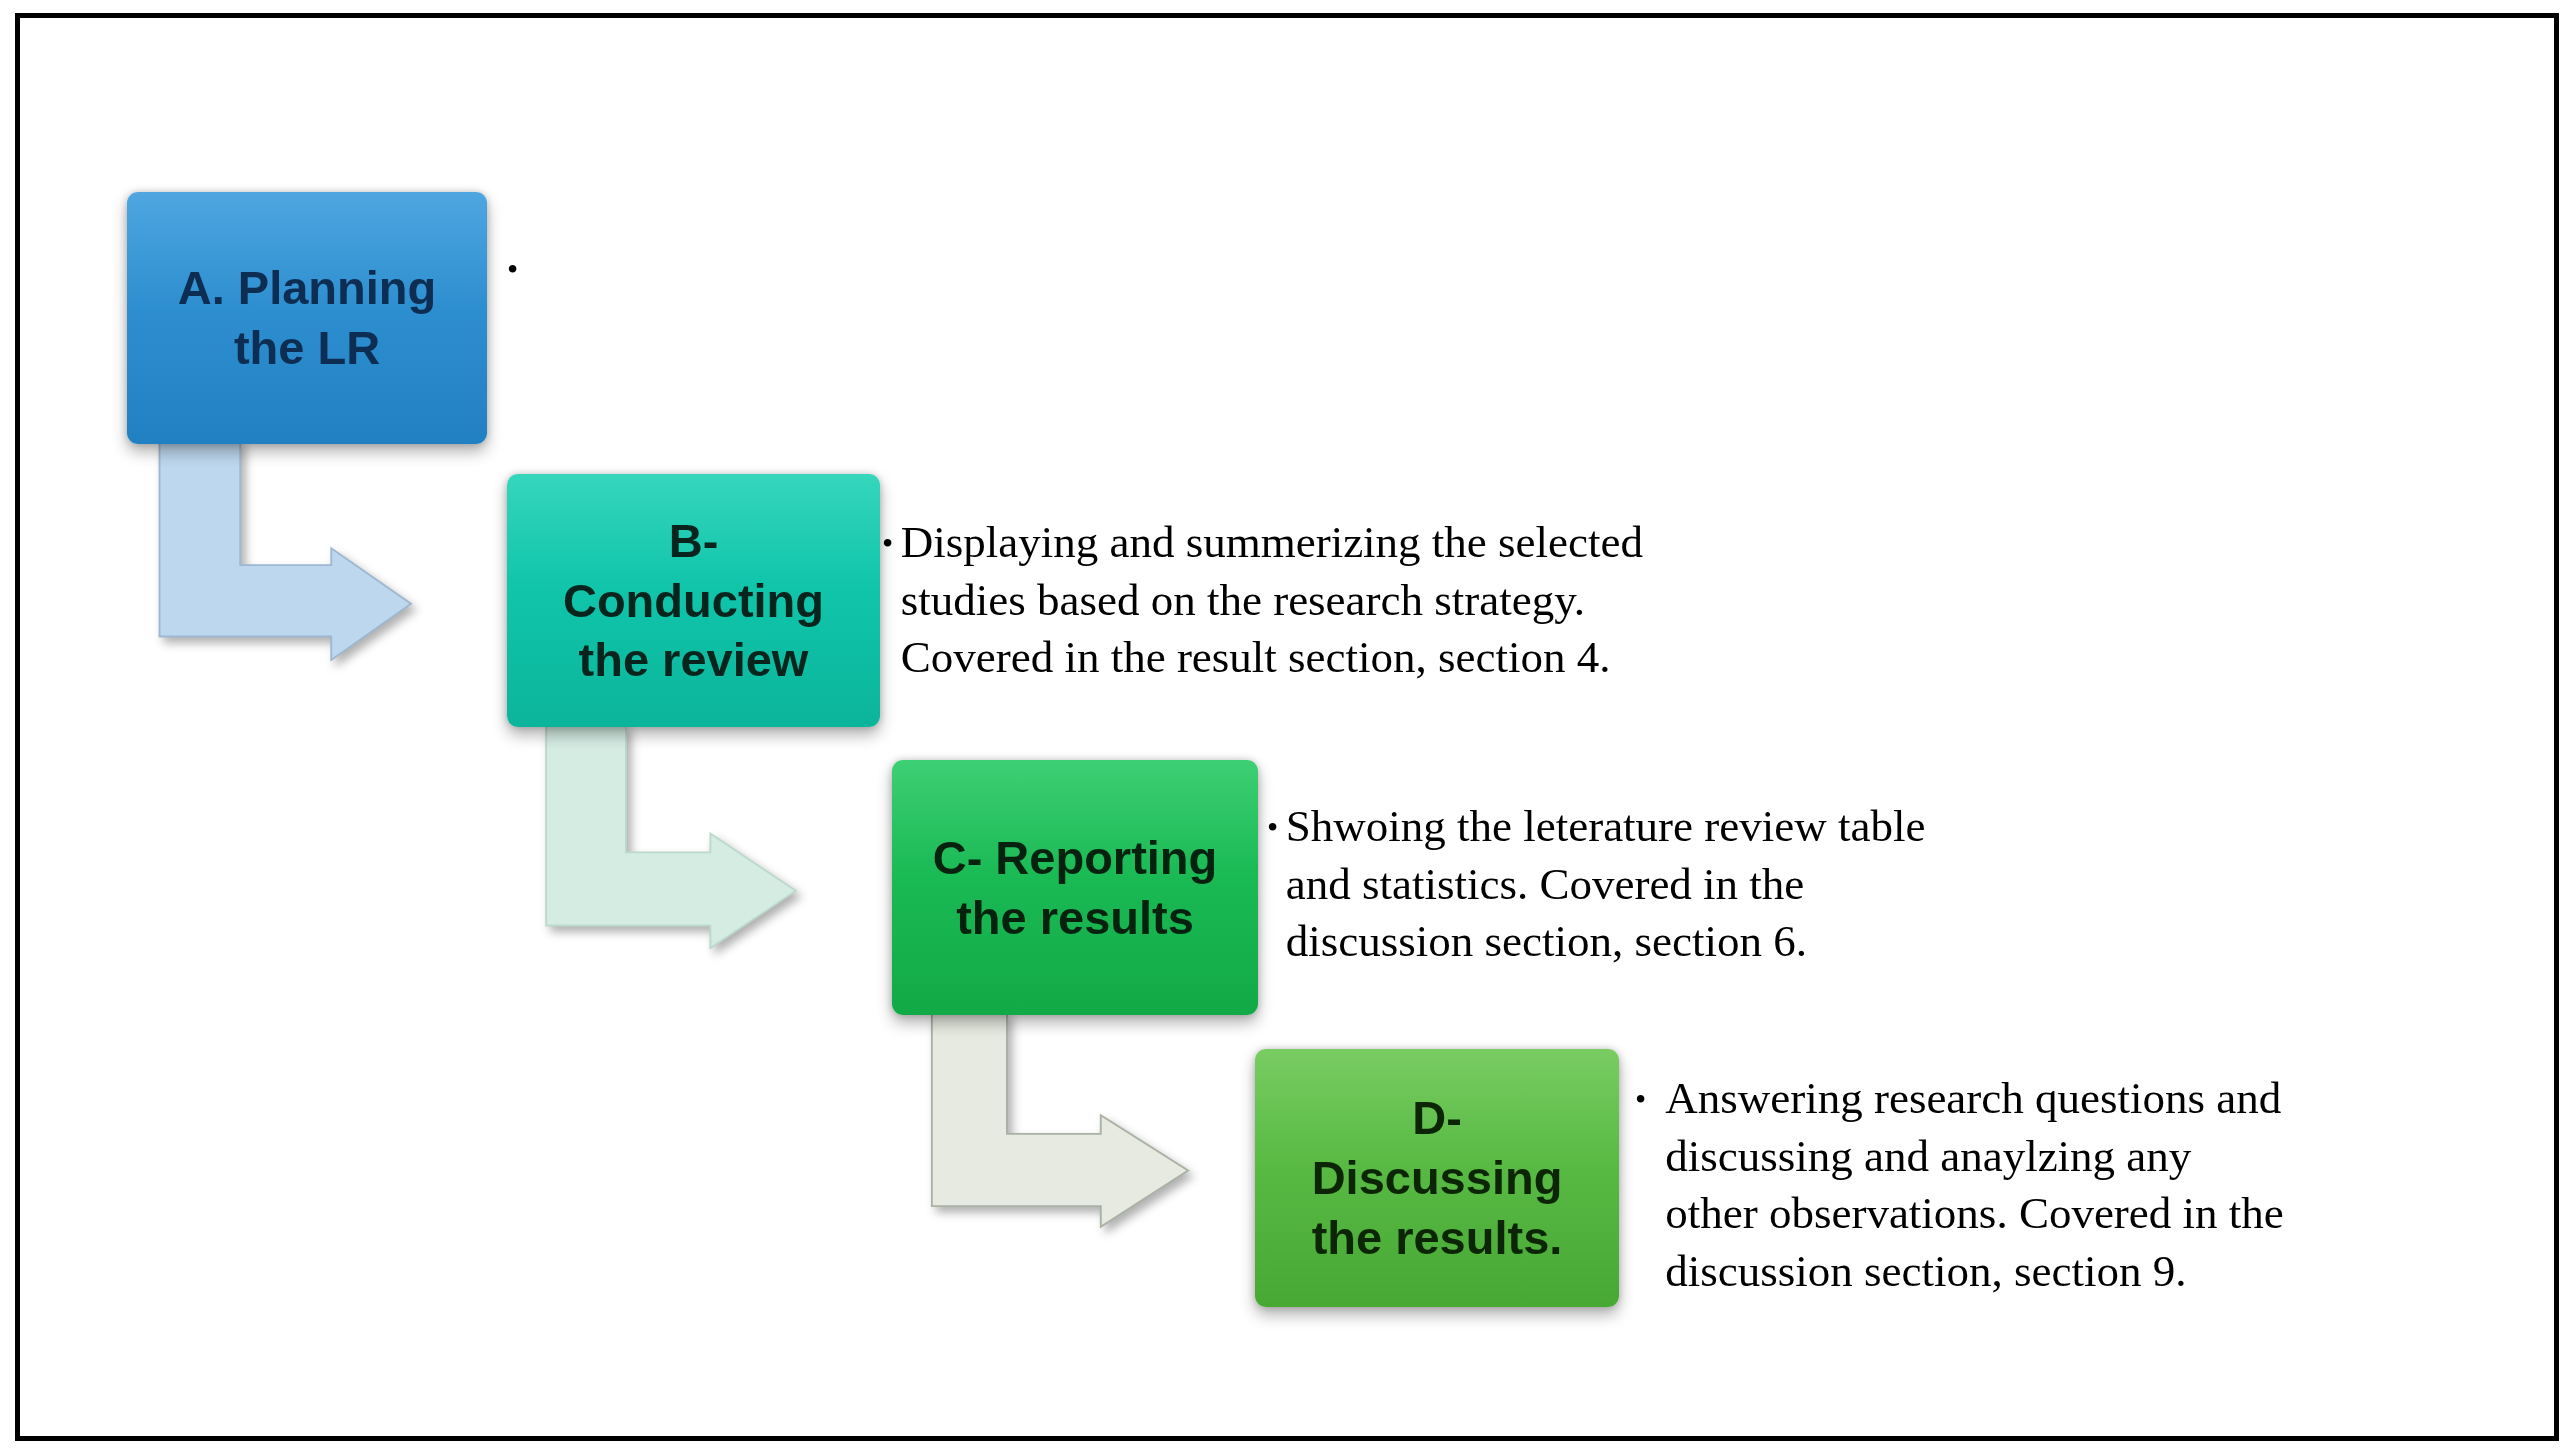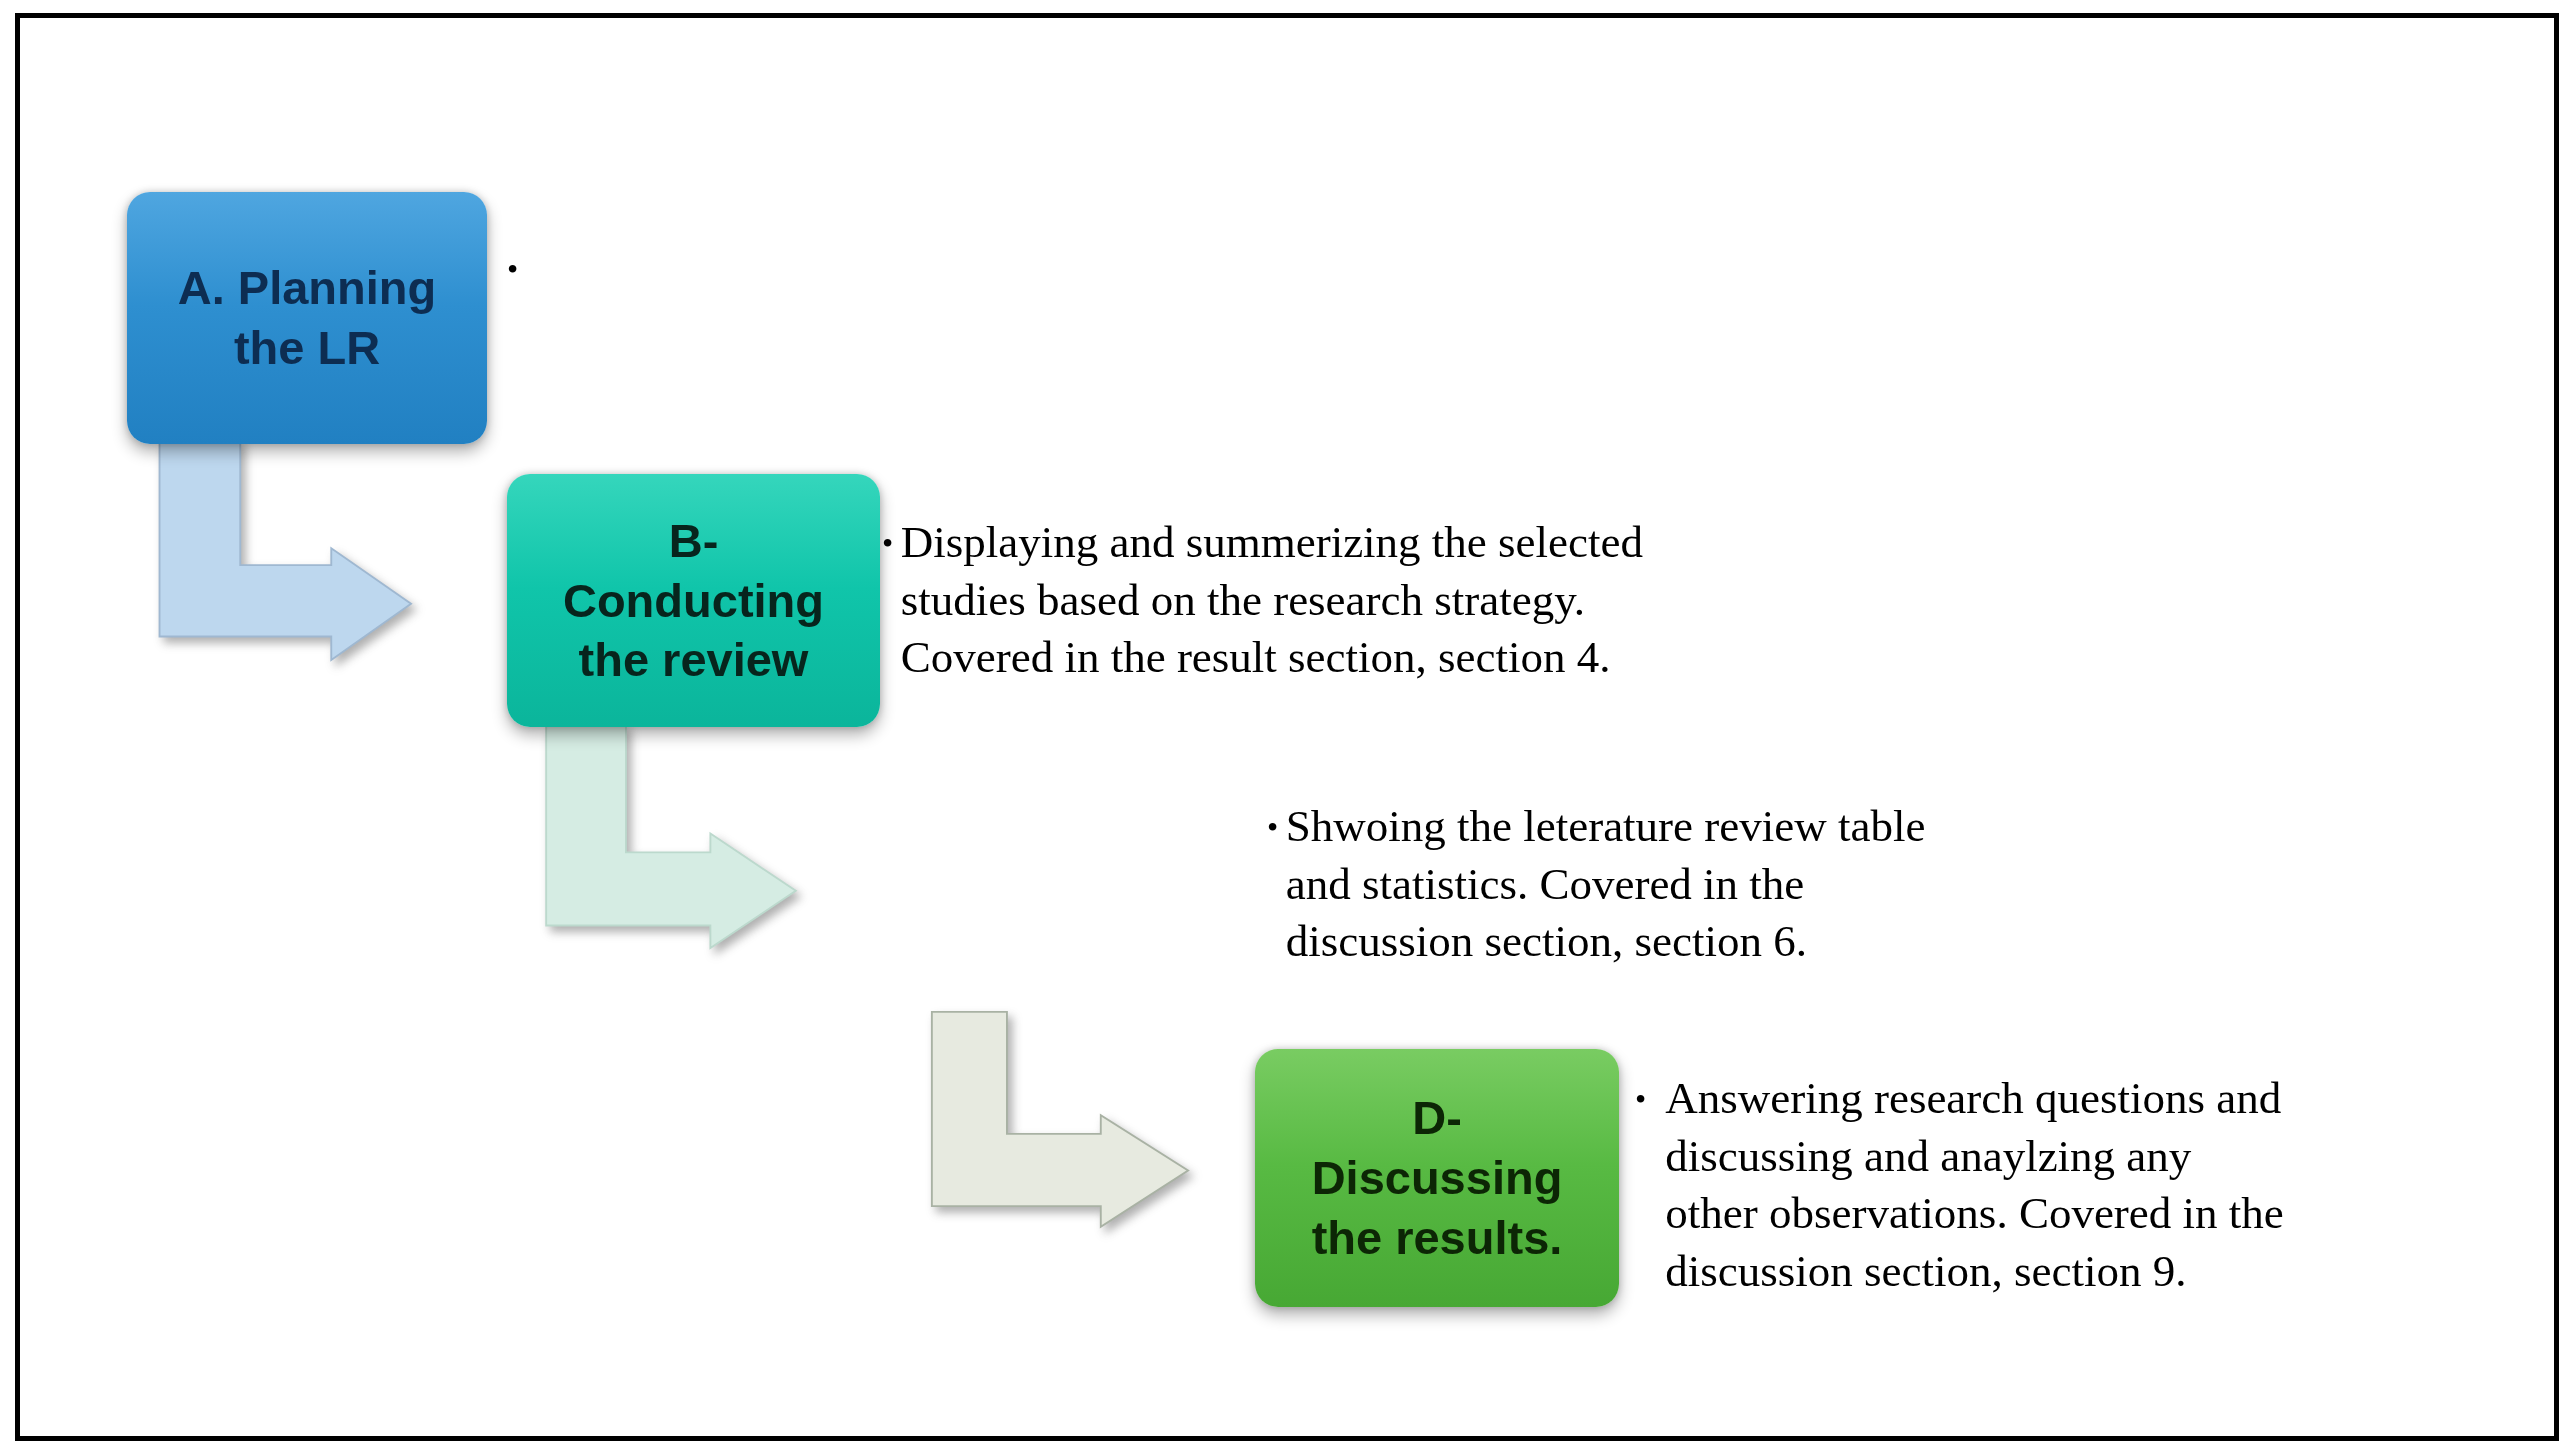--- a/index.html
+++ b/index.html
@@ -19,21 +19,21 @@
     position:absolute;left:0;top:0;width:2576px;height:1456px;z-index:1;
   }
   #arrow-layer path{
     filter: drop-shadow(5px 6px 5px rgba(80,80,80,0.45));
   }
   .box{
     position:absolute;z-index:2;
     display:flex;align-items:center;justify-content:center;
     text-align:center;
     font-weight:bold;font-size:47px;line-height:1.27;
-    border-radius:23px;
+    border-radius:11px;
     box-shadow:0 7.5px 15px rgba(0,0,0,0.30), 0 0 7.5px rgba(0,0,0,0.18);
     white-space:pre-line;
   }
   .box-a{
     left:127px;top:192px;width:360px;height:252px;
     background:linear-gradient(180deg,#4fa6e0 0%,#2e8fd0 45%,#2180c2 100%);
     color:#0d2d52;
   }
   .box-b{
     left:507px;top:474px;width:373px;height:253px;
@@ -79,20 +79,22 @@
     <path stroke="#a9b2a4" stroke-width="2" d="M993,1078 L1073,1078 L1073,1208 L1173,1208 L1173,1188 L1266,1247 L1173,1307 L1173,1285 L993,1285 Z" fill="#e7eae0"></path>
   </svg>
 
   <div class="box box-a">A. Planning
 the LR</div>
 
   <div class="box box-b">B-
 Conducting
 the review</div>
 
+  <div class="box box-c">C- Reporting
+the results</div>
 
   <div class="box box-d">D-
 Discussing
 the results.</div>
 
   <div class="bullet bullet-a">
     <span class="marker">•</span>
   </div>
 
   <div class="bullet bullet-b">

